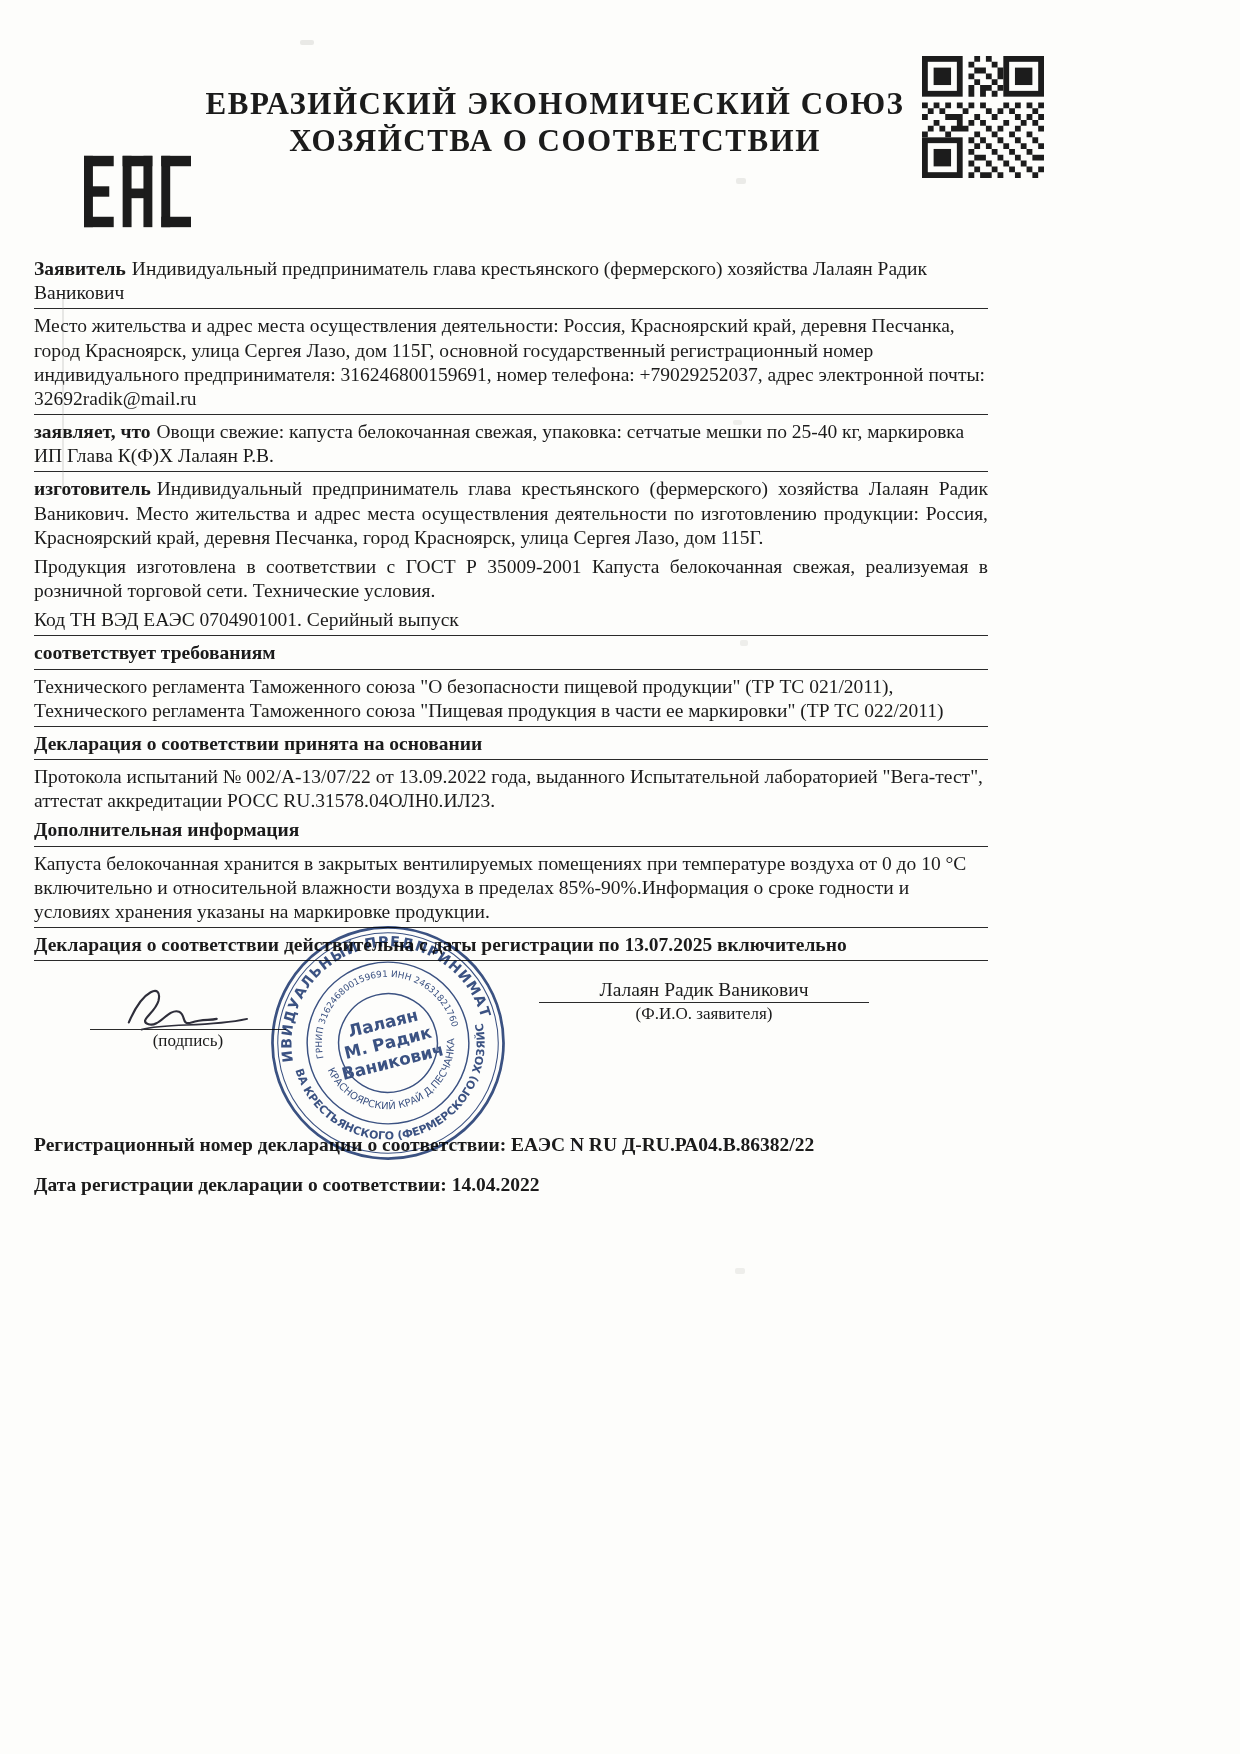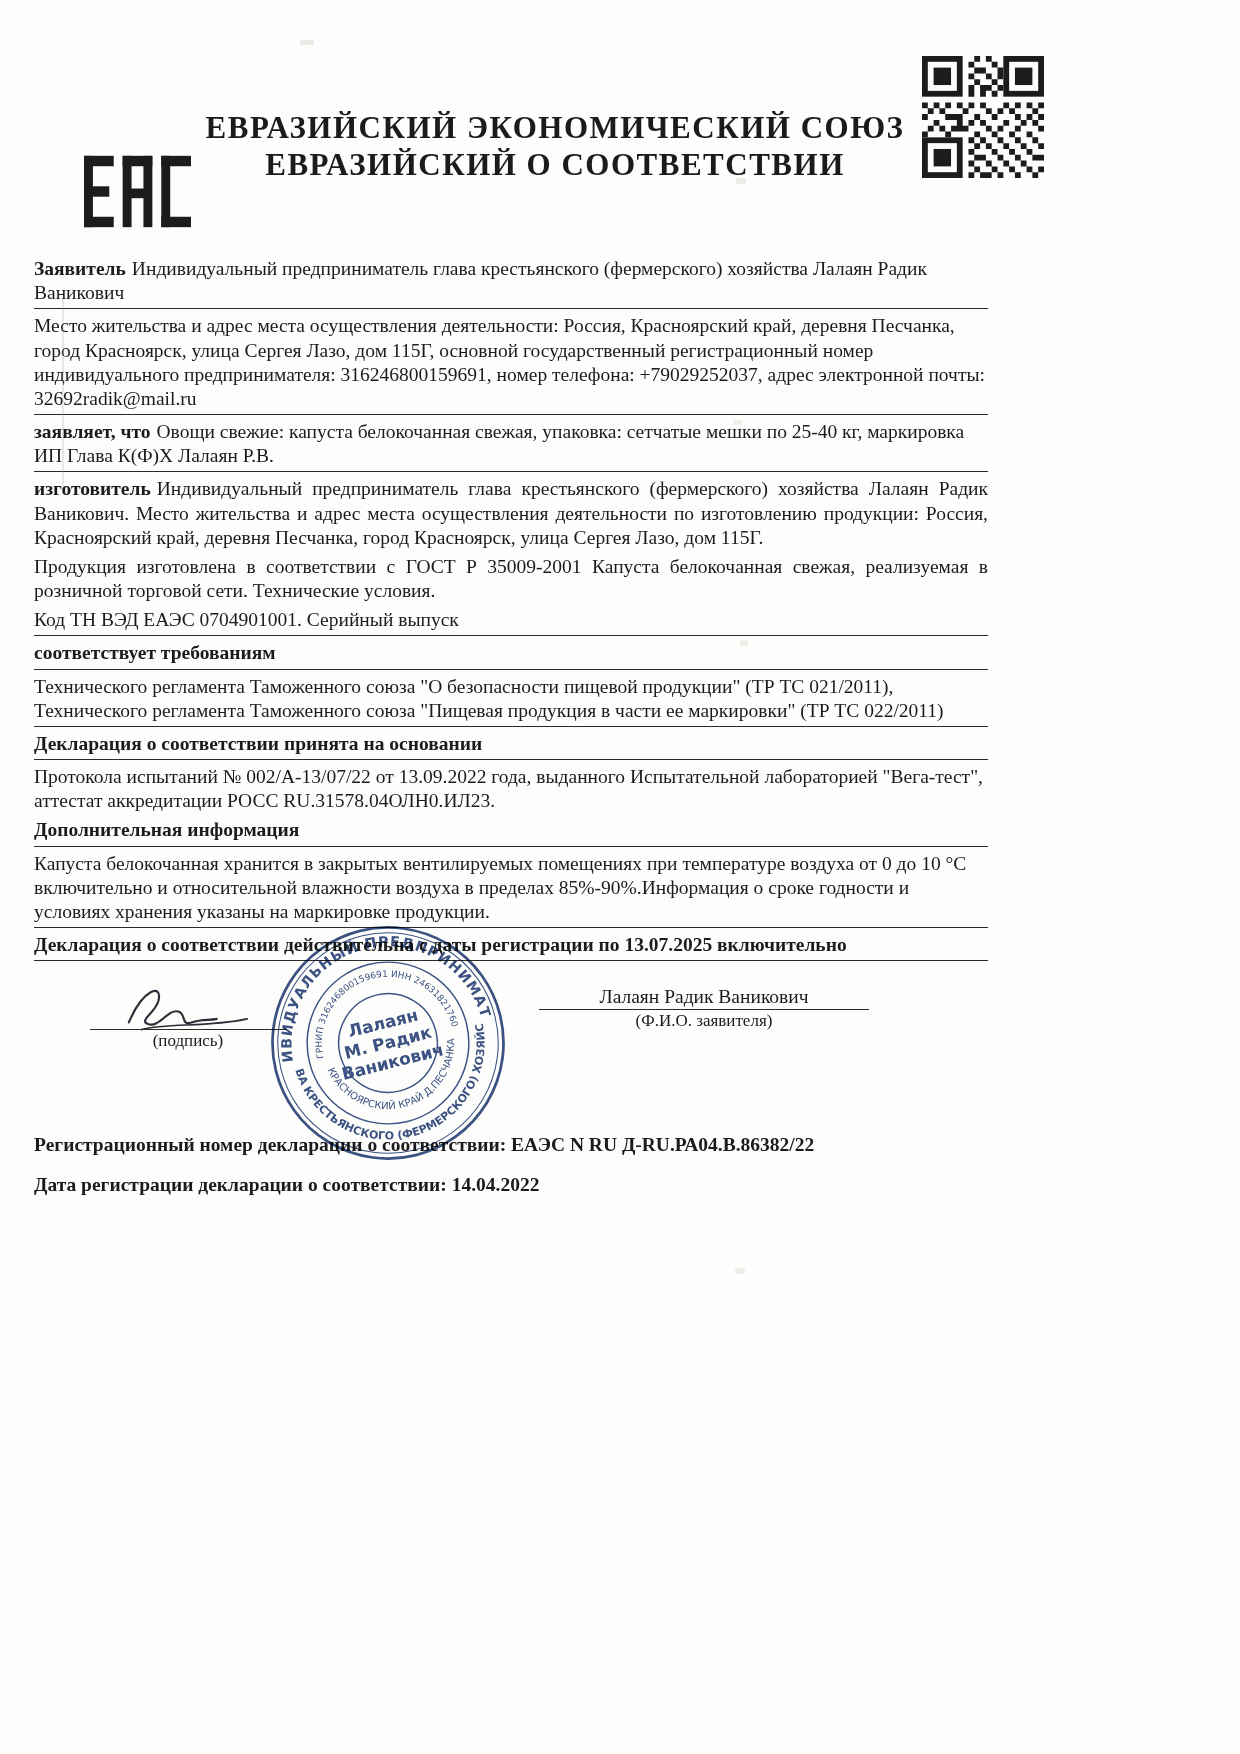--- a/index.html
+++ b/index.html
@@ -6,35 +6,35 @@
   html,body { background:#ffffff; }
   .page {
     position:relative; width:1240px; height:1754px;
     background:#fdfdfb; color:#1b1b1b; overflow:hidden;
     font-family:"Liberation Serif", serif;
   }
   
   .header { position:relative; height:252px; }
   .eac { position:absolute; left:84px; top:155px; }
   .title { position:absolute; left:150px; top:86px; width:810px; text-align:center;
-           font-weight:bold; font-size:31px; line-height:1.18; letter-spacing:1.5px;margin-top:24px; }
+           font-weight:bold; font-size:31px; line-height:1.18; letter-spacing:1.5px; }
   .qr { position:absolute; left:922px; top:56px; }
   
   .content { width:954px; margin-left:34px; font-size:19.5px; line-height:1.24; }
   .sec { margin-top:5px; }
   .rule { border-bottom:1.5px solid #2a2a2a; padding-bottom:3px; }
   .b { font-weight:bold; margin-right:6px; }
   .just { text-align:justify; }
   
   .sig-block { position:relative; height:152px; margin-top:4px; }
   .sig-left { position:absolute; left:56px; top:18px; width:196px; text-align:center; }
   .sig-stroke { display:block; margin:0 auto -6px auto; }
   .sig-line { border-top:1.5px solid #2a2a2a; }
   .caption { font-size:17px; }
-  .sig-right { position:absolute; left:505px; top:20px; width:330px; text-align:center; }
+  .sig-right { position:absolute; left:505px; top:13px; width:330px; text-align:center; }
   .stamp-wrap { position:absolute; left:228px; top:-48px; width:252px; height:252px;
                 transform:rotate(-14deg); z-index:3; mix-blend-mode:multiply; opacity:.92; }
   .stamp-svg text { font-family:"DejaVu Sans", sans-serif; fill:#2a4379; }
   .stamp-svg circle { stroke:#2a4379; }
   
   .reg { margin-top:16px; font-weight:bold; font-size:19.5px; }
   
   .artifact { position:absolute; background:#9a9a96; border-radius:2px; }
   .a1 { left:62px; top:298px; width:2px; height:190px; opacity:.22; }
   .a2 { left:736px; top:178px; width:10px; height:6px; opacity:.18; }
@@ -64,21 +64,21 @@
           <rect x="62" y="44" width="20" height="13"></rect>
 
         <rect x="104" y="0" width="12" height="96"></rect>
           <rect x="104" y="0" width="40" height="14"></rect>
         <rect x="104" y="82" width="40" height="14"></rect>
       </g>
     </svg>
 
     <div class="title">
       <div>ЕВРАЗИЙСКИЙ ЭКОНОМИЧЕСКИЙ СОЮЗ</div>
-      <div>ЕВРАЗИЙСКИЙ О СООТВЕТСТВИИ</div>
+      <div>ХОЗЯЙСТВА О СООТВЕТСТВИИ</div>
     </div>
 
     <svg class="qr" width="122" height="122" viewBox="0 0 126 126">
       <g fill="#1c1c1c">
         <rect x="0" y="0" width="42" height="42"></rect>
           <rect x="84" y="0" width="42" height="42"></rect>
           <rect x="0" y="84" width="42" height="42"></rect>
       </g>
       <g fill="#fdfdfb">
         <rect x="6" y="6" width="30" height="30"></rect>

